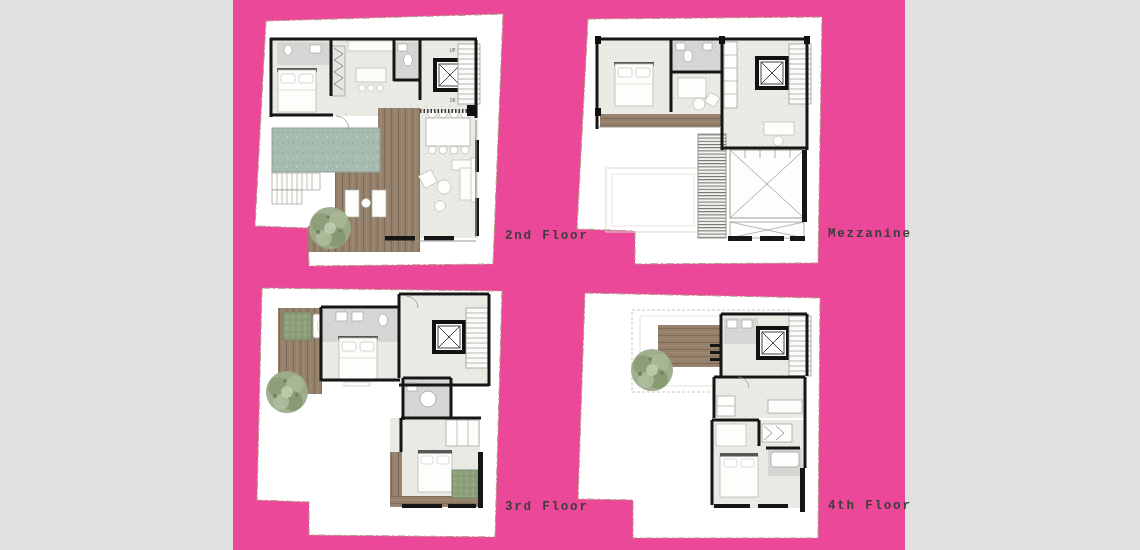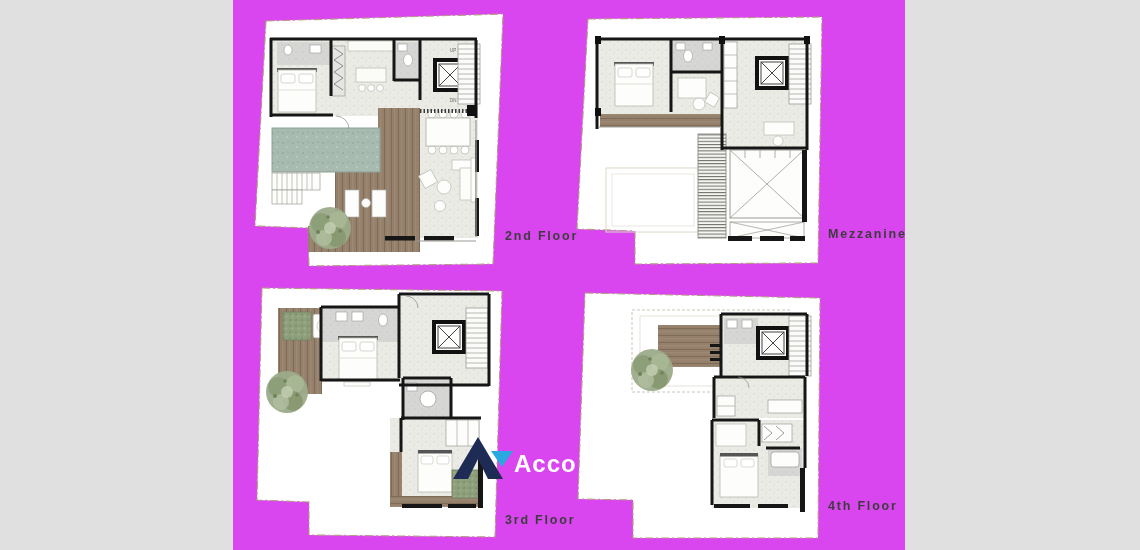--- a/index.html
+++ b/index.html
@@ -1,30 +1,30 @@
 <!DOCTYPE html>
 <html><head>
 <meta charset="utf-8">
 <style>
   html,body{margin:0;padding:0;background:#ffffff;}
   .stage{
     position:relative;width:1140px;height:550px;overflow:hidden;
-    background:#d946ef;font-family:Liberation Sans, sans-serif;
+    background:#ec4899;font-family:Liberation Mono, monospace;
   }
   .side-strip{position:absolute;top:0;height:550px;background:#e0e0e0;}
   .side-strip.left{left:0;width:233px;}
   .side-strip.right{left:905px;width:235px;}
   .plans-svg{position:absolute;left:0;top:0;}
   .floor-label{
     position:absolute;font-size:12.5px;font-weight:600;color:#3d3d3d;
     letter-spacing:1.8px;white-space:nowrap;
   }
   .lbl-2nd{left:505px;top:229px;}
   .lbl-mezz{left:828px;top:227px;}
-  .lbl-3rd{left:505px;top:513px;text-align:center;}
+  .lbl-3rd{left:505px;top:500px;text-align:center;}
   .lbl-4th{left:828px;top:499px;}
   .watermark{position:absolute;left:448px;top:431px;width:220px;height:55px;pointer-events:none;}
   .watermark-text{
     position:absolute;left:66px;top:19px;font-size:24px;font-weight:bold;color:#ffffff;
     letter-spacing:1px;
   }
 </style>
 </head>
 <body>
 
@@ -358,21 +358,14 @@
 
       <use href="#gTree" x="652" y="370"></use>
     </g>
   </svg>
 
   <span class="floor-label lbl-2nd">2nd Floor</span>
   <span class="floor-label lbl-mezz">Mezzanine</span>
   <span class="floor-label lbl-3rd">3rd Floor</span>
   <span class="floor-label lbl-4th">4th Floor</span>
 
-  <div class="watermark">
-    <svg width="70" height="55" viewBox="0 0 70 55">
-      <path d="M5,48 L30,6 L55,48 L40,48 L30,28 L20,48 Z" fill="#1e2b55"></path>
-      <polygon points="43,20 65,20 54,36" fill="#29a9e0"></polygon>
-    </svg>
-    <span class="watermark-text">Acco</span>
-  </div>
 
 </div>
 
 </body></html>

